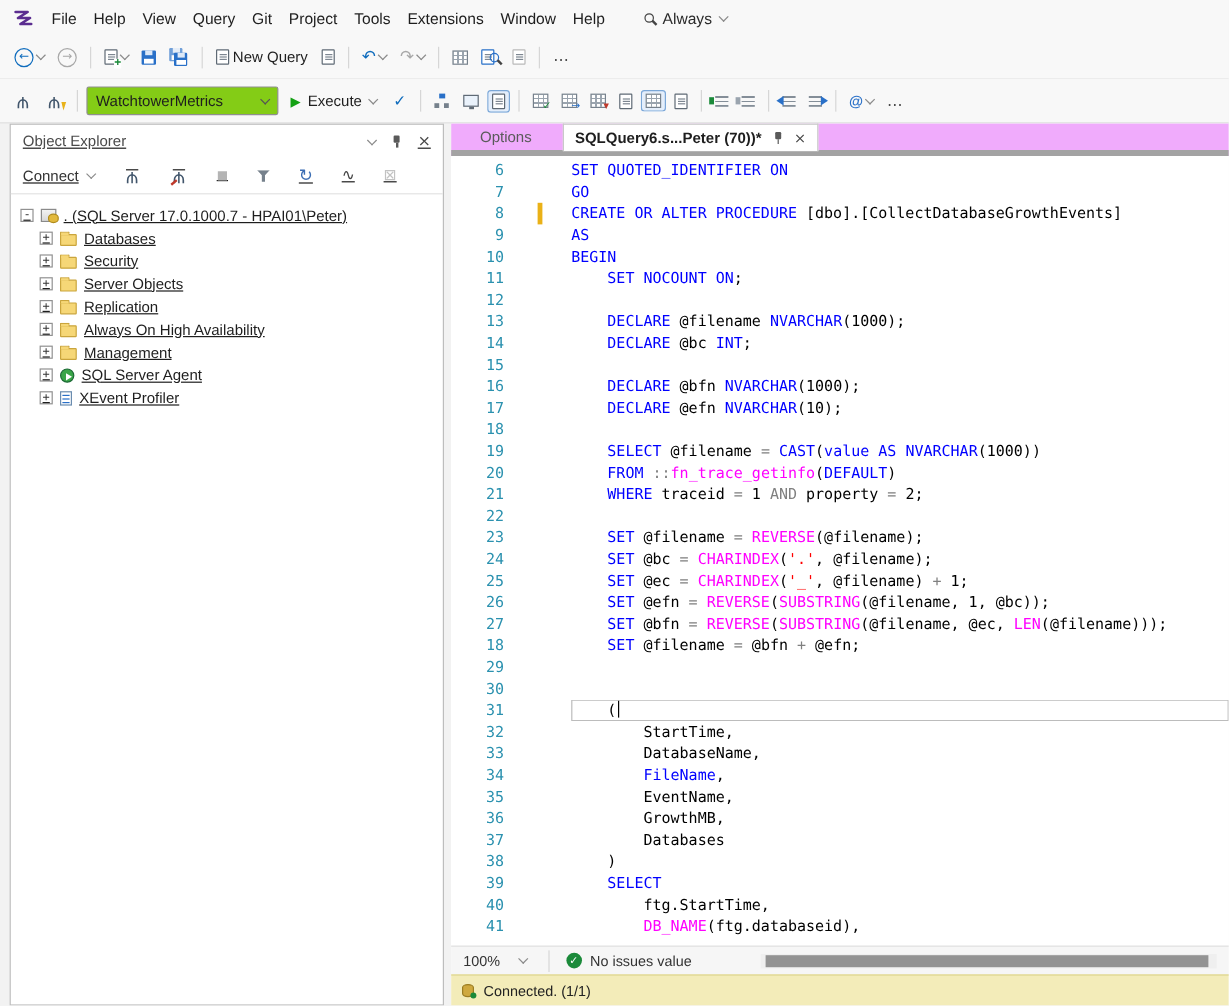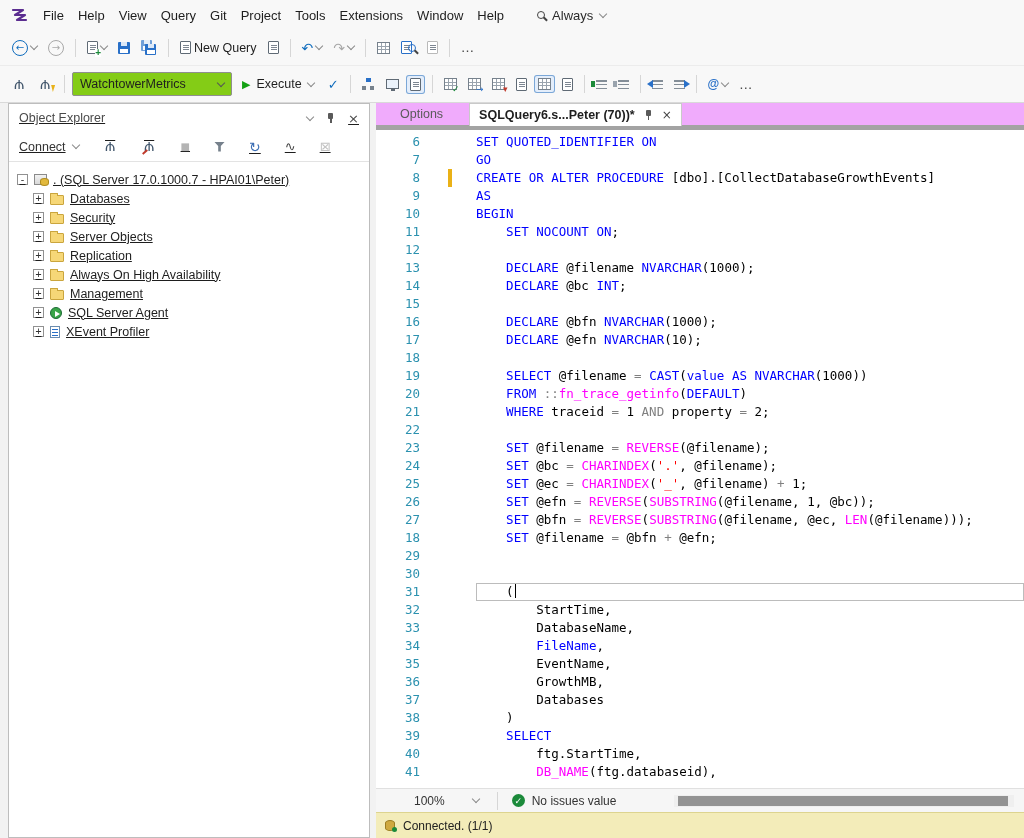--- a/index.html
+++ b/index.html
@@ -101,21 +101,21 @@
   .ln { width:44px; text-align:right; color:#2b91af; flex:none; }
   .lmargin { width:56px; flex:none; position:relative; }
   .chg-bar { position:absolute; left:28px; top:0; width:4px; height:100%; background:#eab117; }
   .code { flex:1; color:#000; }
   .cur .code { box-shadow:inset 0 0 0 1px #bcbcbc; }
   .caret { display:inline-block; width:1.5px; height:14px; background:#000; vertical-align:-2px; margin-left:1px; }
   .tk-k { color:#0000ff; } .tk-f { color:#ff00ff; } .tk-s { color:#ff0000; } .tk-o { color:#808080; } .tk-p { color:#000000; }
 
   
   .editor-bottom { height:24px; display:flex; align-items:center; background:#f6f6f6; border-top:1px solid #e0e0e0; padding:0 10px; gap:10px; font-size:12px; color:#333; flex:none; }
-  .zoom { display:flex; align-items:center; gap:28px; padding-right:4px;margin-left:28px; }
+  .zoom { display:flex; align-items:center; gap:16px; padding-right:4px; }
   .issues { display:flex; align-items:center; gap:7px; }
   .ok-dot { width:13px; height:13px; border-radius:50%; background:#1b8a3a; color:#fff; font-size:9px; display:flex; align-items:center; justify-content:center; font-family:"DejaVu Sans",sans-serif; }
   .hscroll { flex:1; height:12px; background:#efefef; margin-left:48px; position:relative; }
   .hthumb { position:absolute; left:4px; top:1px; height:10px; width:97%; background:#939393; }
 
   
   .statusbar { height:26px; background:#f3ecb9; border-top:1px solid #ddd48f; display:flex; align-items:center; padding:0 9px; gap:8px; font-size:12px; color:#222; flex:none; }
   .conn-icon { width:10px; height:11px; background:#cfa93f; border:1px solid #9b7d22; border-radius:5px / 3px; position:relative; flex:none; }
   .conn-icon::after { content:""; position:absolute; right:-3px; bottom:-2px; width:5px; height:5px; border-radius:50%; background:#1b8a3a; }
 </style>

